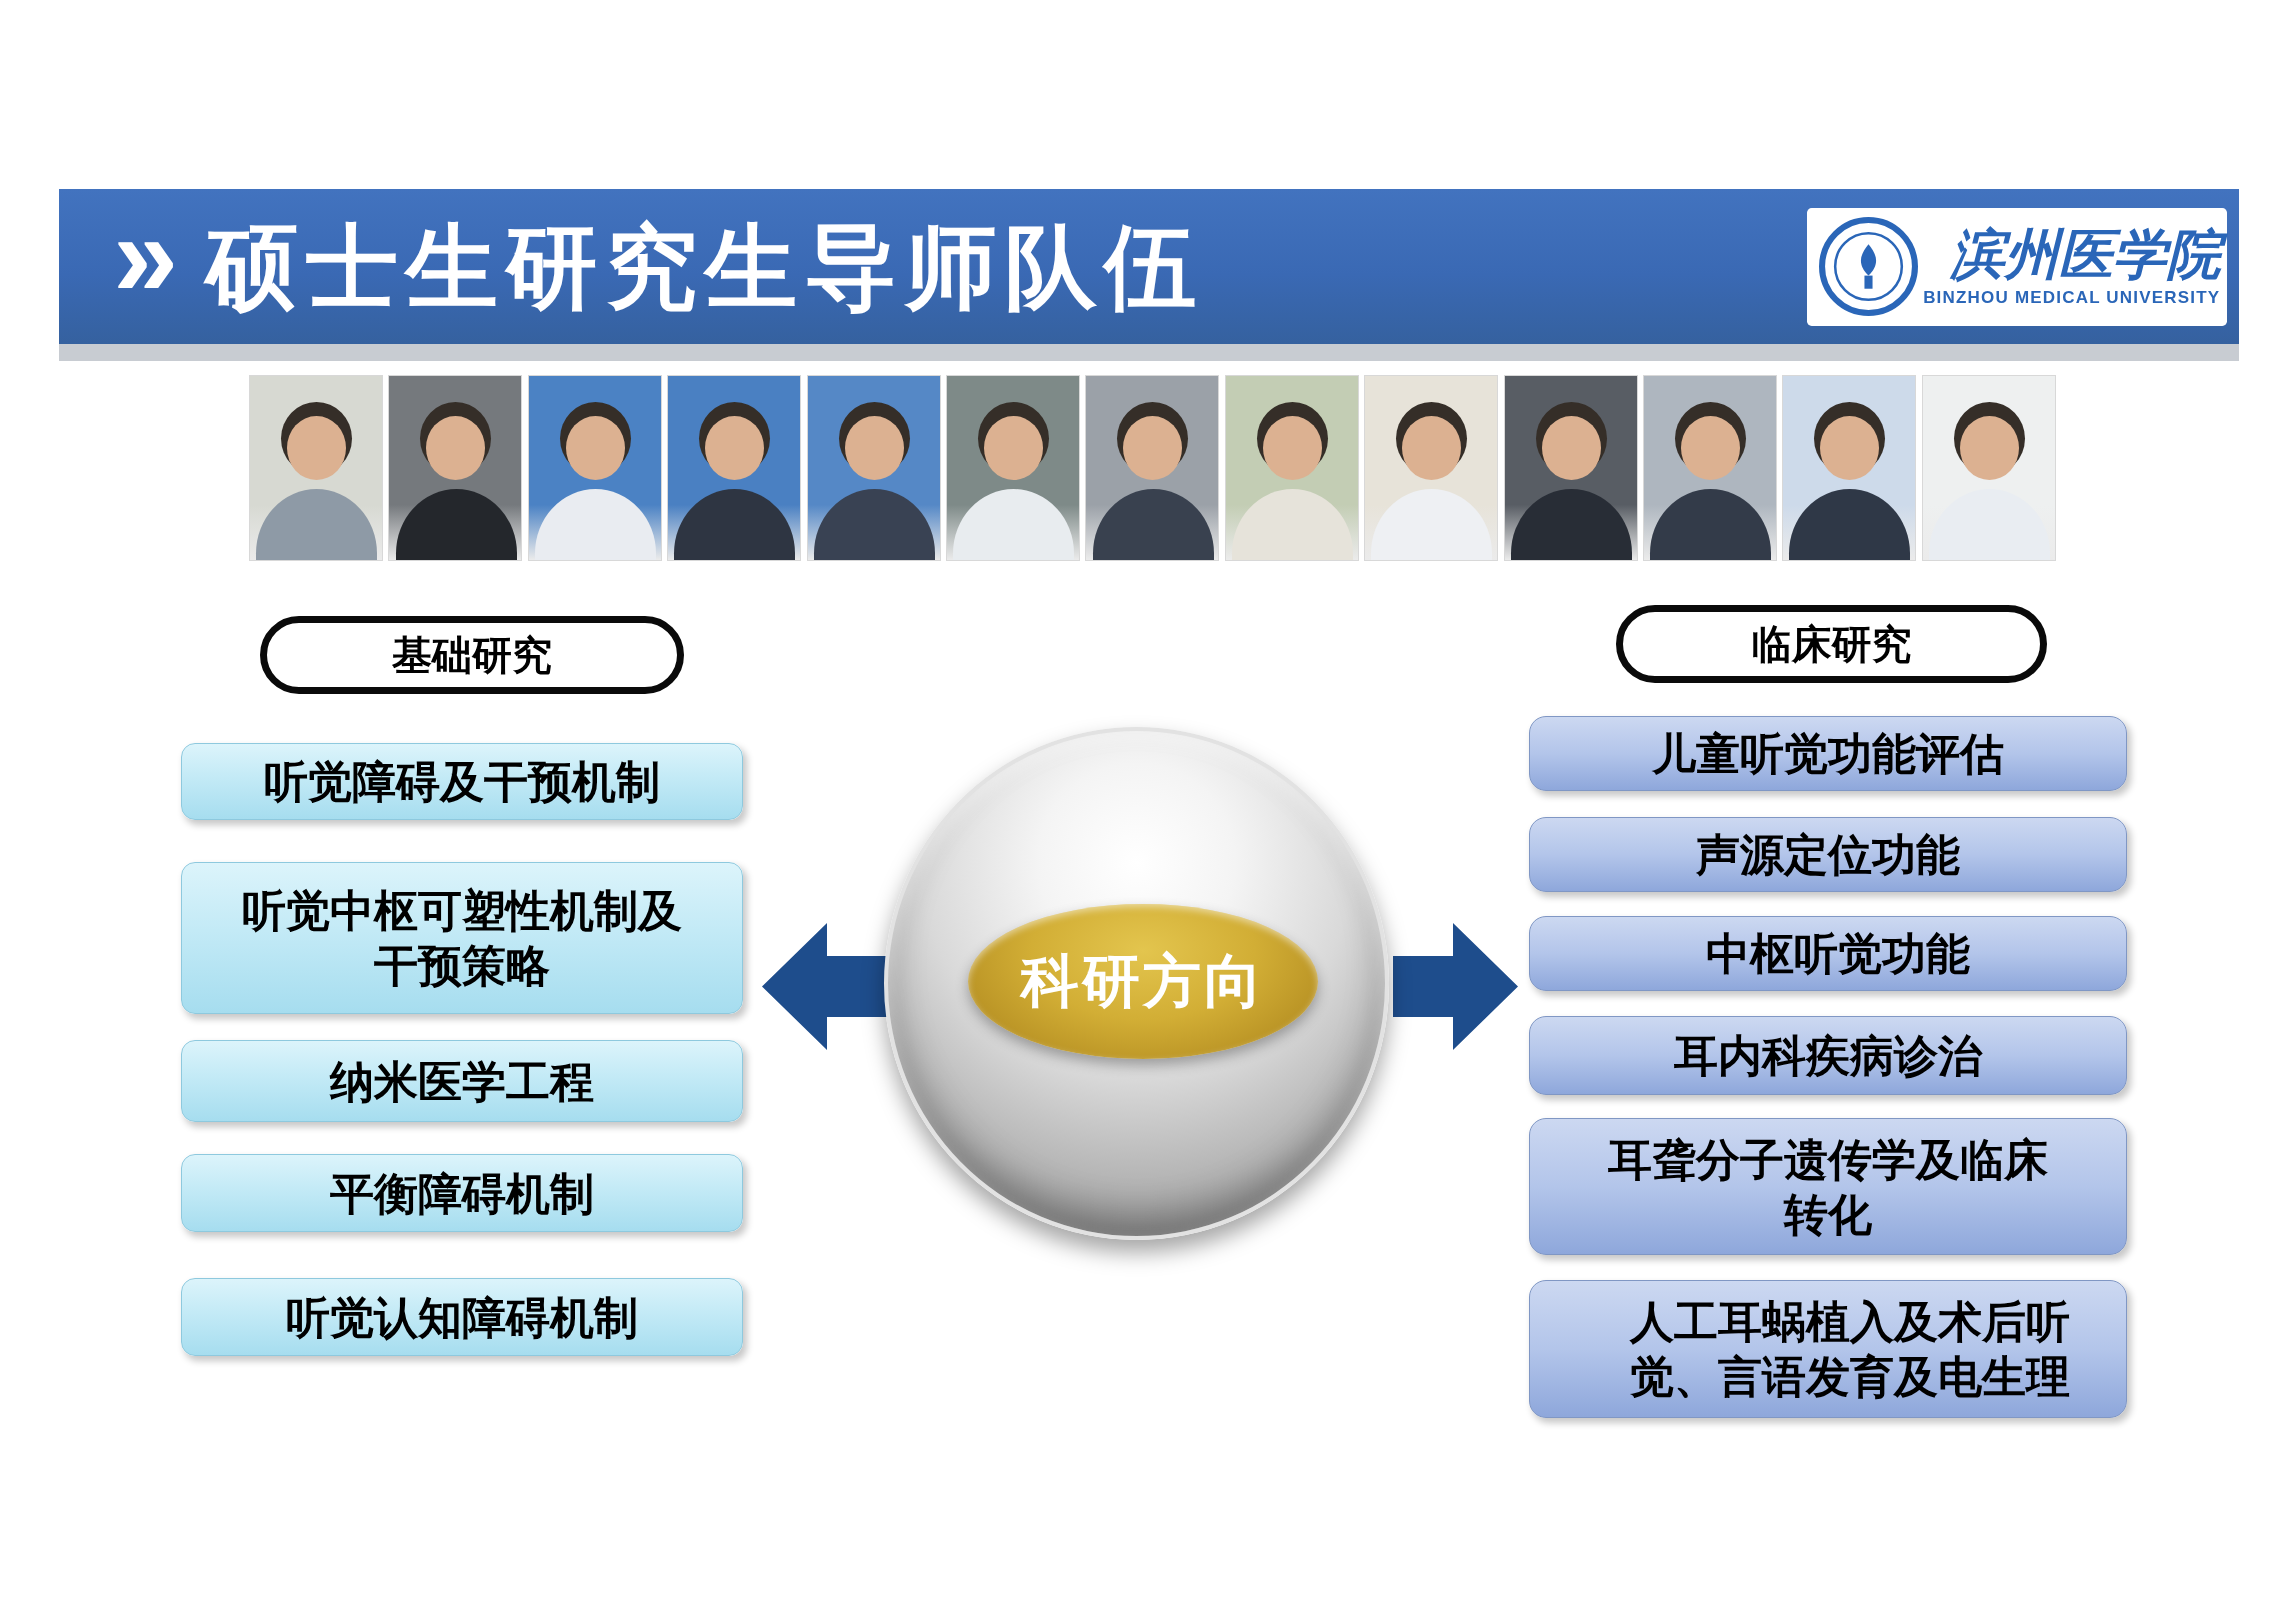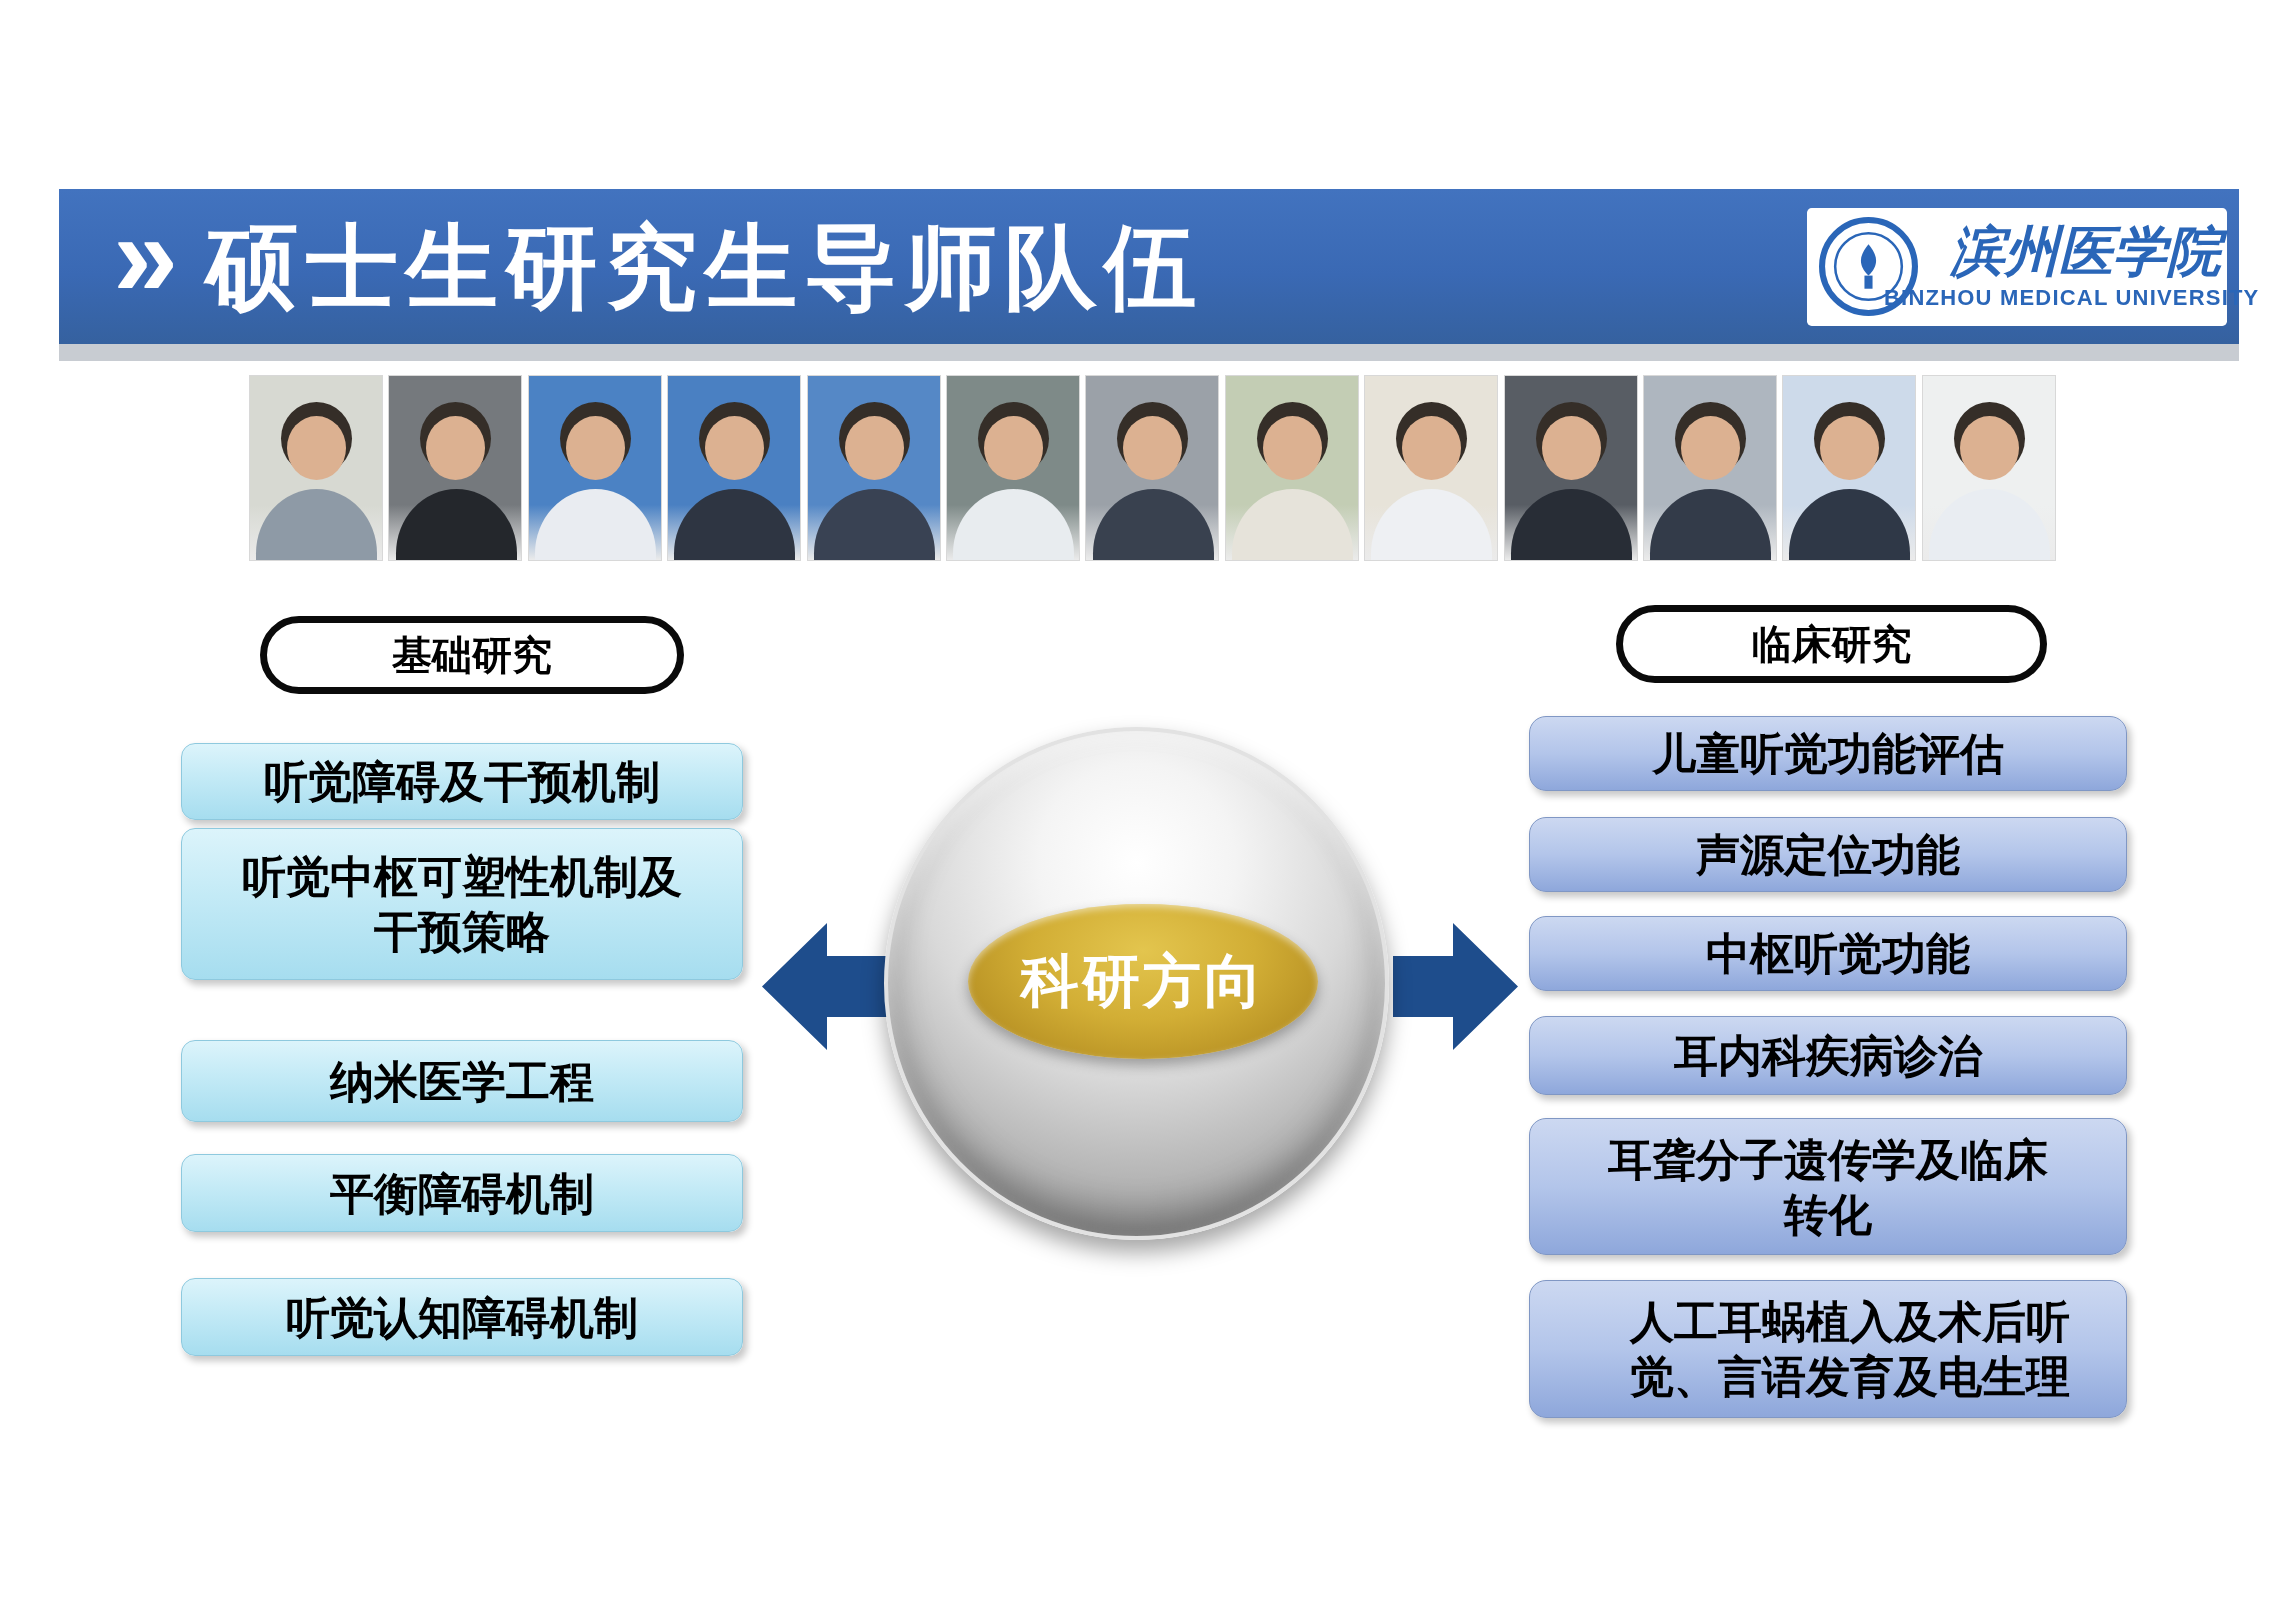--- a/index.html
+++ b/index.html
@@ -34,21 +34,21 @@
   }
   .emblem{width:101px;height:101px;flex:0 0 auto;display:block;}
   .emblem svg{width:100%;height:100%;display:block;}
   .logo-text{display:flex;flex-direction:column;align-items:center;min-width:0;}
   .logo-cn{
     color:#2a66b8;font-size:54px;font-weight:700;font-style:italic;
     font-family:"DejaVu Serif","Liberation Serif",serif;
     white-space:nowrap;line-height:1.1;margin-left:28px;
   }
   .logo-en{
-    color:#2a66b8;font-size:22px;font-weight:700;letter-spacing:1.2px;
+    color:#2a66b8;font-size:17px;font-weight:700;letter-spacing:1.2px;
     white-space:nowrap;margin-top:3.1px;
   }
 
   
   .photo-row{
     position:absolute;left:249px;top:375px;width:1811px;height:186px;
     display:flex;gap:5.4px;
   }
   .photo{
     width:134px;height:186px;position:relative;overflow:hidden;flex:0 0 auto;
@@ -91,21 +91,21 @@
     left:181px;width:562px;
     background:linear-gradient(180deg,#dcf4fb 0%,#c3eaf6 45%,#a6ddef 100%);
     border:1.6px solid #8ec9de;
   }
   .box.blue{
     left:1529px;width:598px;
     background:linear-gradient(180deg,#ccd8f1 0%,#b3c5ea 50%,#8ea7db 100%);
     border:1.6px solid #8097c4;border-radius:17px;
   }
   .b1{top:743px;height:77px;}
-  .b2{top:828px;height:152px;}
+  .b2{top:862px;height:152px;}
   .b3{top:1040px;height:82px;}
   .b4{top:1154px;height:78px;}
   .b5{top:1278px;height:78px;}
   .r1{top:716px;height:75px;}
   .r2{top:817px;height:75px;}
   .r3{top:916px;height:75px;padding-left:20px;}
   .r4{top:1016px;height:79px;}
   .r5{top:1118px;height:137px;}
   .r6{top:1280px;height:138px;padding-left:44px;}
 

